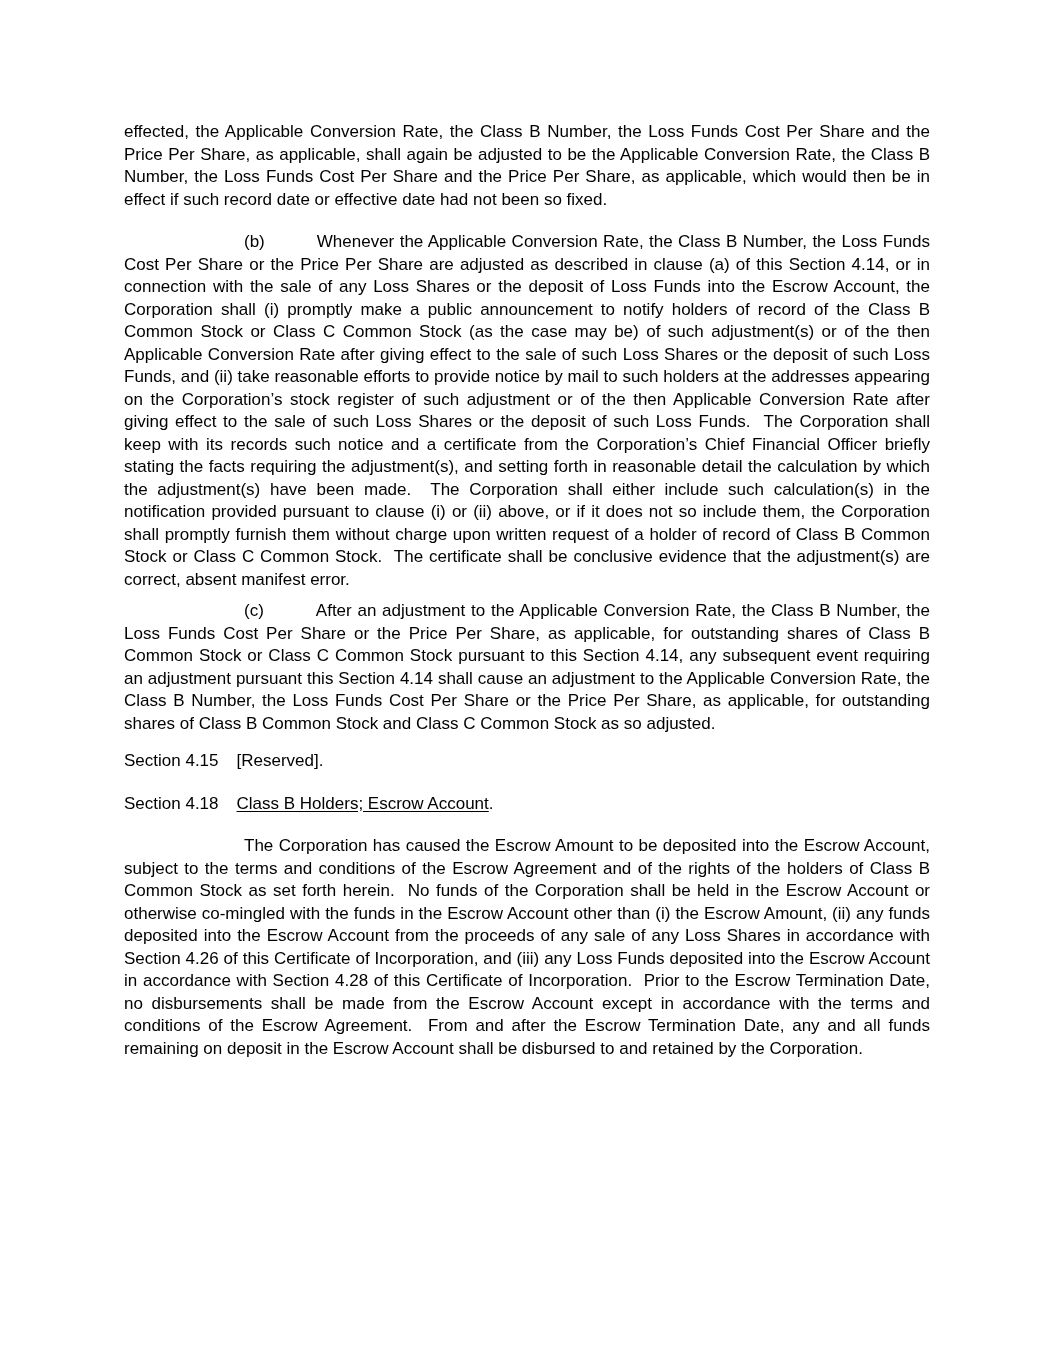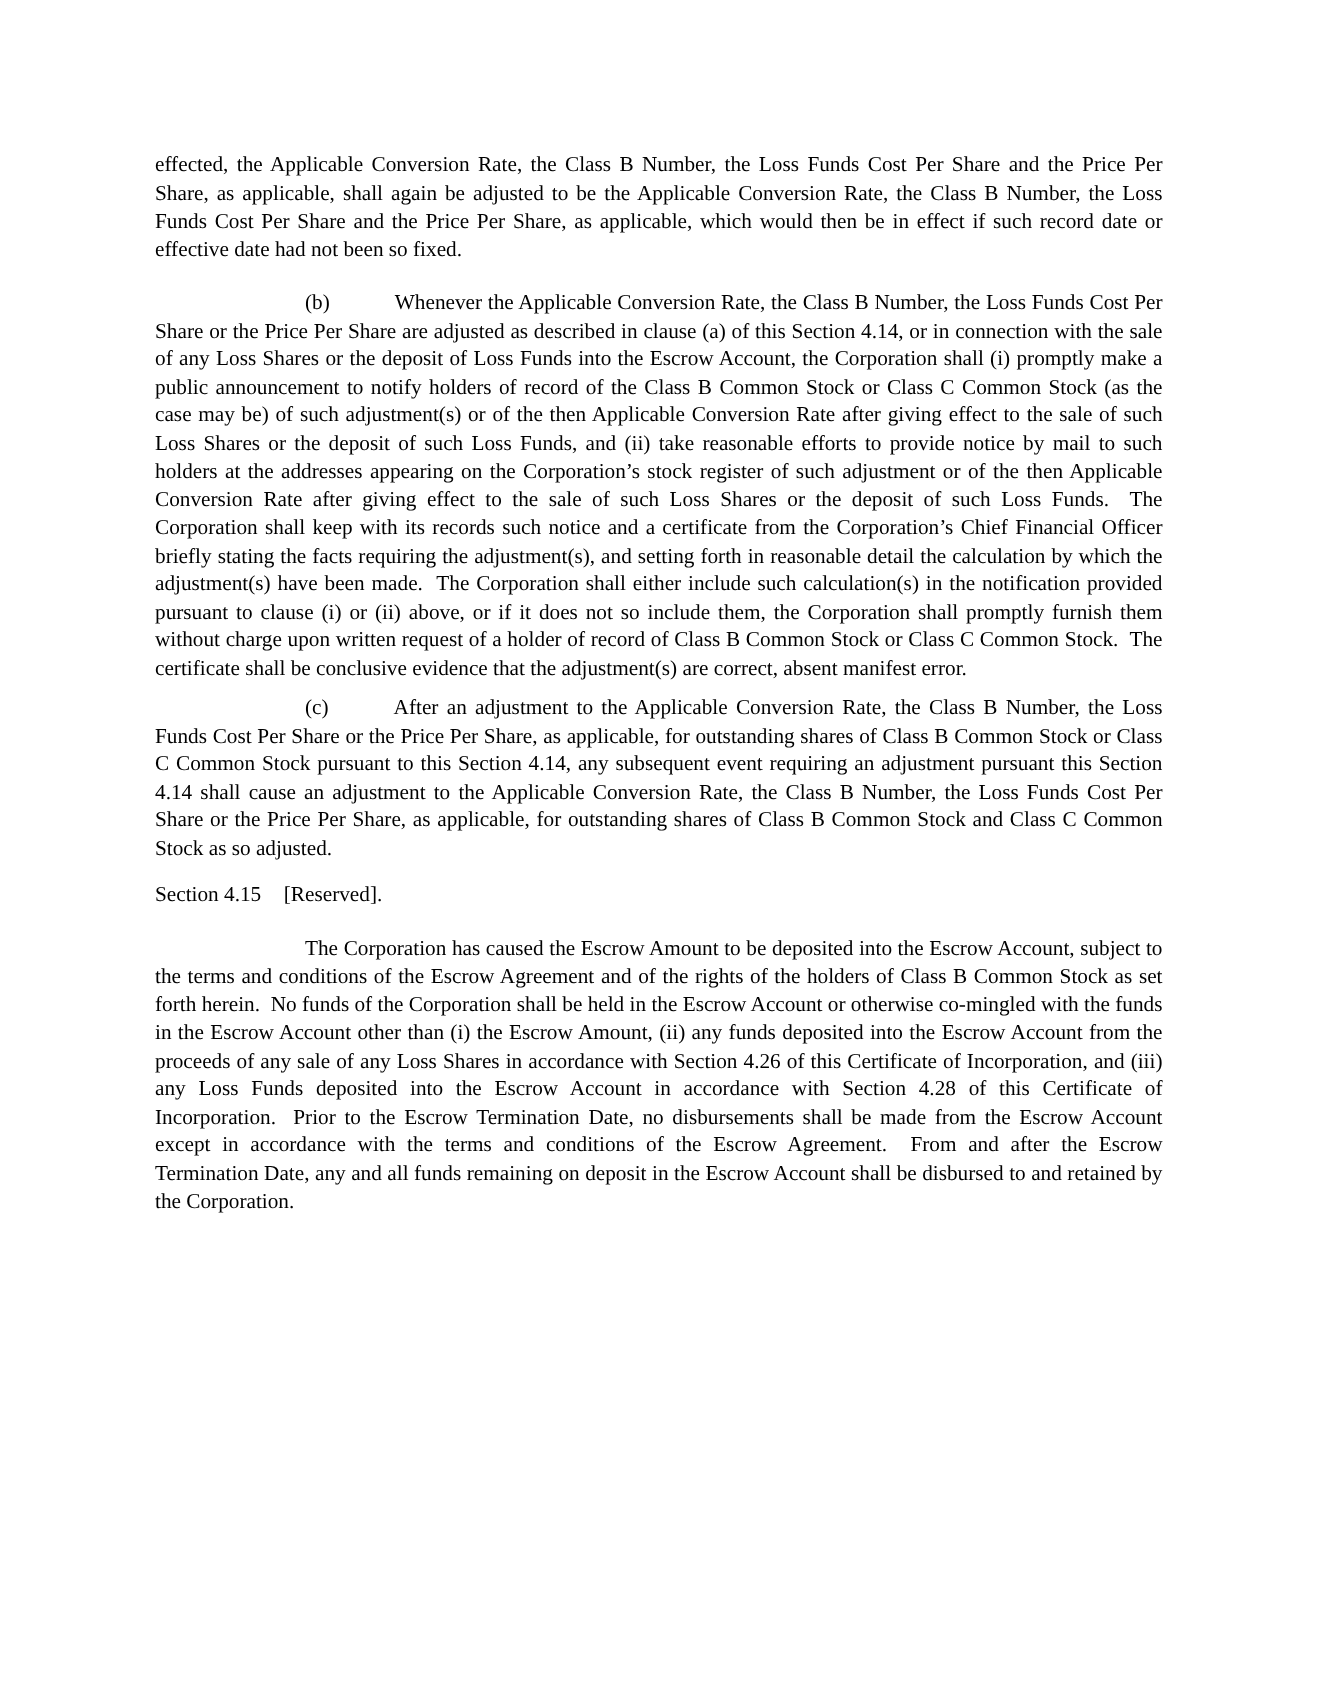--- a/index.html
+++ b/index.html
@@ -7,21 +7,21 @@
     padding: 0;
     background: #ffffff;
   }
   .page {
     position: relative;
     width: 1055px;
     height: 1213px;
     background: #ffffff;
     box-sizing: border-box;
     padding: 121px 125px 0 124px;
-    font-family: Liberation Serif, serif;
+    font-family: Liberation Sans, sans-serif;
     font-size: 17px;
     line-height: 22.5px;
     color: #000000;
     overflow: hidden;
   }
   p { margin: 0; }
   p.body {
     text-align: justify;
     text-indent: 120px;
   }
@@ -63,20 +63,21 @@
   <p id="p0" class="body noindent"><span>effected, the Applicable Conversion Rate, the Class B Number, the Loss Funds Cost Per Share and the Price Per Share, as applicable, shall again be adjusted to be the Applicable Conversion Rate, the Class B Number, the Loss Funds Cost Per Share and the Price Per Share, as applicable, which would then be in effect if such record date or effective date had not been so fixed.</span></p>
 
   <p id="pb" class="body"><span>(b)</span><span class="tab-wide"></span><span>Whenever the Applicable Conversion Rate, the Class B Number, the Loss Funds Cost Per Share or the Price Per Share are adjusted as described in clause (a) of this Section 4.14, or in connection with the sale of any Loss Shares or the deposit of Loss Funds into the Escrow Account, the Corporation shall (i) promptly make a public announcement to notify holders of record of the Class B Common Stock or Class C Common Stock (as the case may be) of such adjustment(s) or of the then Applicable Conversion Rate after giving effect to the sale of such Loss Shares or the deposit of such Loss Funds, and (ii) take reasonable efforts to provide notice by mail to such holders at the addresses appearing on the Corporation’s stock register of such adjustment or of the then Applicable Conversion Rate after giving effect to the sale of such Loss Shares or the deposit of such Loss Funds.&nbsp; The Corporation shall keep with its records such notice and a certificate from the Corporation’s Chief Financial Officer briefly stating the facts requiring the adjustment(s), and setting forth in reasonable detail the calculation by which the adjustment(s) have been made.&nbsp; The Corporation shall either include such calculation(s) in the notification provided pursuant to clause (i) or (ii) above, or if it does not so include them, the Corporation shall promptly furnish them without charge upon written request of a holder of record of Class B Common Stock or Class C Common Stock.&nbsp; The certificate shall be conclusive evidence that the adjustment(s) are correct, absent manifest error.</span></p>
 
   <p id="pc" class="body"><span>(c)</span><span class="tab-wide"></span><span>After an adjustment to the Applicable Conversion Rate, the Class B Number, the Loss Funds Cost Per Share or the Price Per Share, as applicable, for outstanding shares of Class B Common Stock or Class C Common Stock pursuant to this Section 4.14, any subsequent event requiring an adjustment pursuant this Section 4.14 shall cause an adjustment to the Applicable Conversion Rate, the Class B Number, the Loss Funds Cost Per Share or the Price Per Share, as applicable, for outstanding shares of Class B Common Stock and Class C Common Stock as so adjusted.</span></p>
 
   <p id="s415" class="sec"><span>Section 4.15</span><span class="tab-sm"></span><span>[Reserved].</span></p>
 
 
 
+  <p id="s418" class="sec"><span>Section 4.18</span><span class="tab-sm"></span><span class="u">Class B Holders; Escrow Account</span><span>.</span></p>
 
   <p id="pf" class="body"><span>The Corporation has caused the Escrow Amount to be deposited into the Escrow Account, subject to the terms and conditions of the Escrow Agreement and of the rights of the holders of Class B Common Stock as set forth herein.&nbsp; No funds of the Corporation shall be held in the Escrow Account or otherwise co-mingled with the funds in the Escrow Account other than (i) the Escrow Amount, (ii) any funds deposited into the Escrow Account from the proceeds of any sale of any Loss Shares in accordance with Section 4.26 of this Certificate of Incorporation, and (iii) any Loss Funds deposited into the Escrow Account in accordance with Section 4.28 of this Certificate of Incorporation.&nbsp; Prior to the Escrow Termination Date, no disbursements shall be made from the Escrow Account except in accordance with the terms and conditions of the Escrow Agreement.&nbsp; From and after the Escrow Termination Date, any and all funds remaining on deposit in the Escrow Account shall be disbursed to and retained by the Corporation.</span></p>
 
   <div class="footer">
     <div class="footer-row">
       <span>Seventh Restated Certificate of Incorporation of Visa Inc.</span>
       <span class="pagenum">9</span>
     </div>
     <div>Filed with the State of Delaware on January 26, 2021</div>
   </div>

